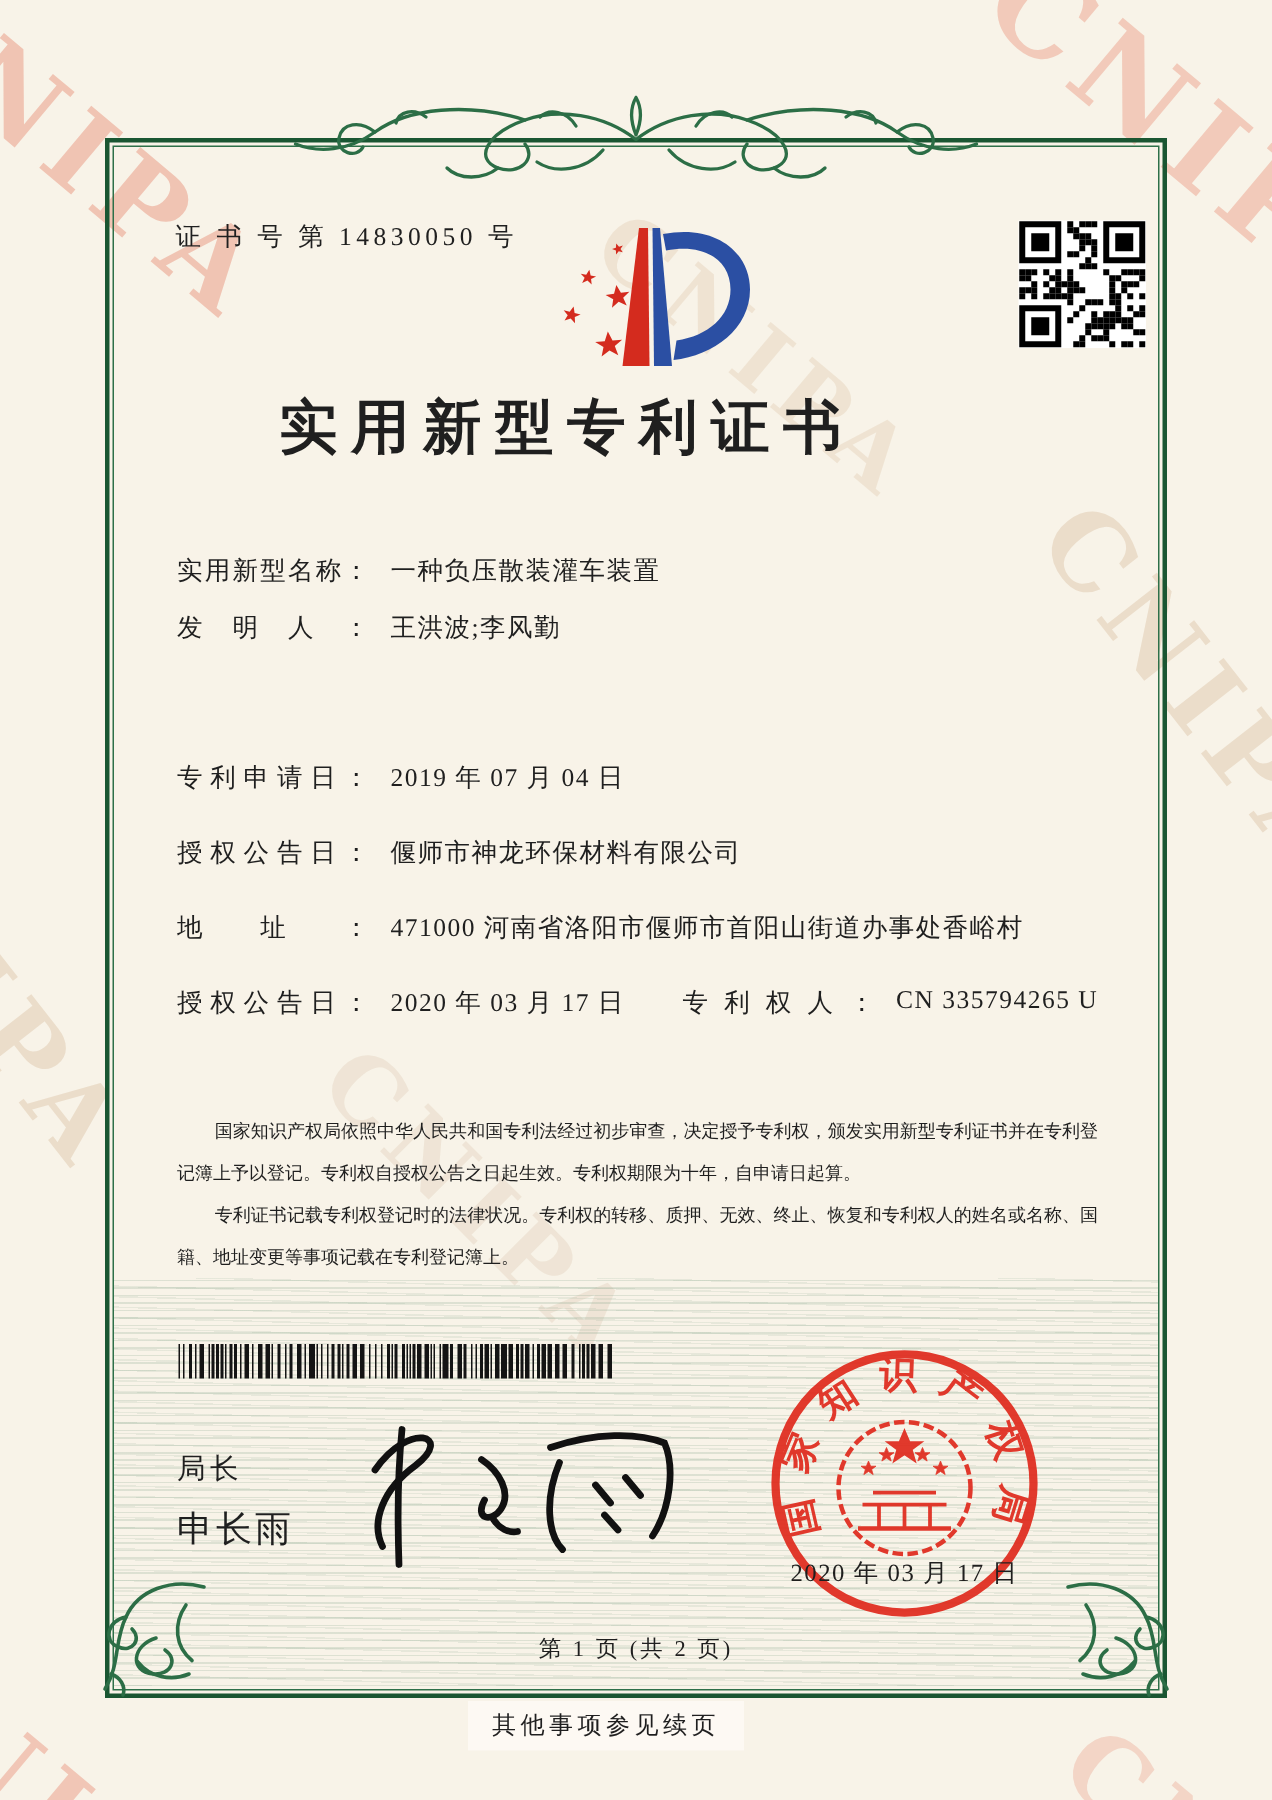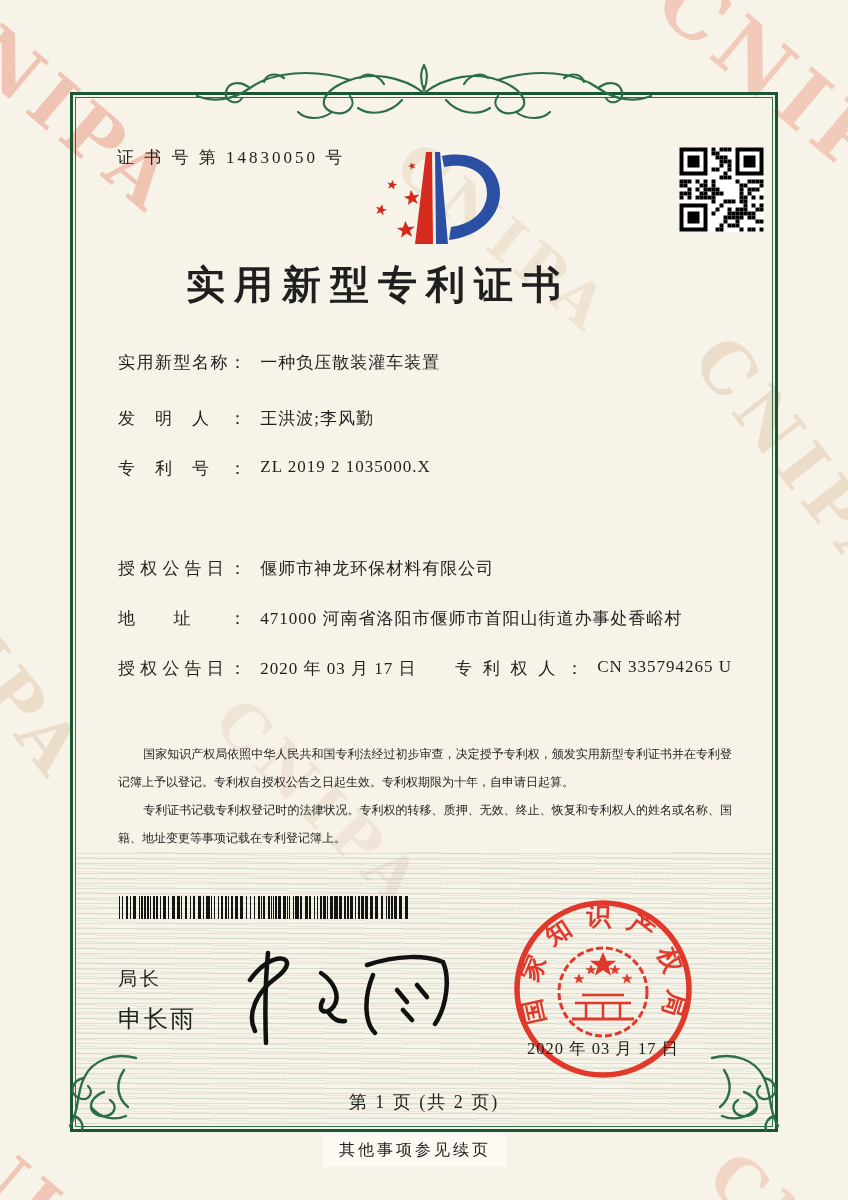--- a/index.html
+++ b/index.html
@@ -25,22 +25,22 @@
   .fvalue{margin-left:10px;letter-spacing:1px;}
   .fpair2{position:absolute;left:337px;top:0;white-space:nowrap;}
   .paras{position:absolute;left:118px;top:697px;width:614px;font-size:12px;
          line-height:28px;text-align:justify;margin-top:43px;}
   .paras p{margin:0;text-indent:2.1em;}
   .sig-title{position:absolute;left:118px;top:966px;font-size:19px;letter-spacing:3px;
              font-family:"Liberation Sans","DejaVu Sans",sans-serif;}
   .sig-name{position:absolute;left:118px;top:1003px;font-size:24px;letter-spacing:2px;
              font-family:"Liberation Sans","DejaVu Sans",sans-serif;}
   .page-info{position:absolute;left:0;top:1090px;width:848px;text-align:center;
-             font-size:18px;letter-spacing:2px;}
-  .cont-note{position:absolute;left:15px;top:1134px;width:800px;text-align:center;}
+             font-size:15px;letter-spacing:2px;}
+  .cont-note{position:absolute;left:4px;top:1134px;width:800px;text-align:center;}
   .cont-note span{display:inline-block;background:rgba(253,250,243,.92);
              padding:6px 16px;font-size:16px;letter-spacing:3px;}
   svg{position:absolute;overflow:visible;}
   .abs{position:absolute;}
 </style>
 </head>
 <body>
 
 <div class="page">
 
@@ -250,31 +250,31 @@
       <rect x="56.5" y="0.5" width="28" height="28" fill="#000"></rect>
       <rect x="60.5" y="4.5" width="20" height="20" fill="#fff"></rect>
       <rect x="64.5" y="8.5" width="12" height="12" fill="#000"></rect>
       <rect x="0.5" y="56.5" width="28" height="28" fill="#000"></rect>
       <rect x="4.5" y="60.5" width="20" height="20" fill="#fff"></rect>
       <rect x="8.5" y="64.5" width="12" height="12" fill="#000"></rect>
     </svg>
 
   <div class="title">实用新型专利证书</div>
 
-  <div class="frow" style="top:351px">
+  <div class="frow" style="top:369px">
     <span class="flabel">实用新型名称：</span>
     <span class="fvalue">一种负压散装灌车装置</span>
   </div>
   <div class="frow" style="top:407px">
     <span class="flabel">发明人：</span>
     <span class="fvalue">王洪波;李风勤</span>
   </div>
-  <div class="frow" style="top:457px">
-    <span class="flabel">专利号：</span>
-    <span class="fvalue">ZL 2019 2 1035000.X</span>
+  <div class="frow" style="top:507px">
+    <span class="flabel">专利申请日：</span>
+    <span class="fvalue">2019 年 07 月 04 日</span>
   </div>
   <div class="frow" style="top:557px">
     <span class="flabel">授权公告日：</span>
     <span class="fvalue">偃师市神龙环保材料有限公司</span>
   </div>
   <div class="frow" style="top:607px">
     <span class="flabel">地址：</span>
     <span class="fvalue">471000 河南省洛阳市偃师市首阳山街道办事处香峪村</span>
   </div>
   <div class="frow" style="top:657px">

